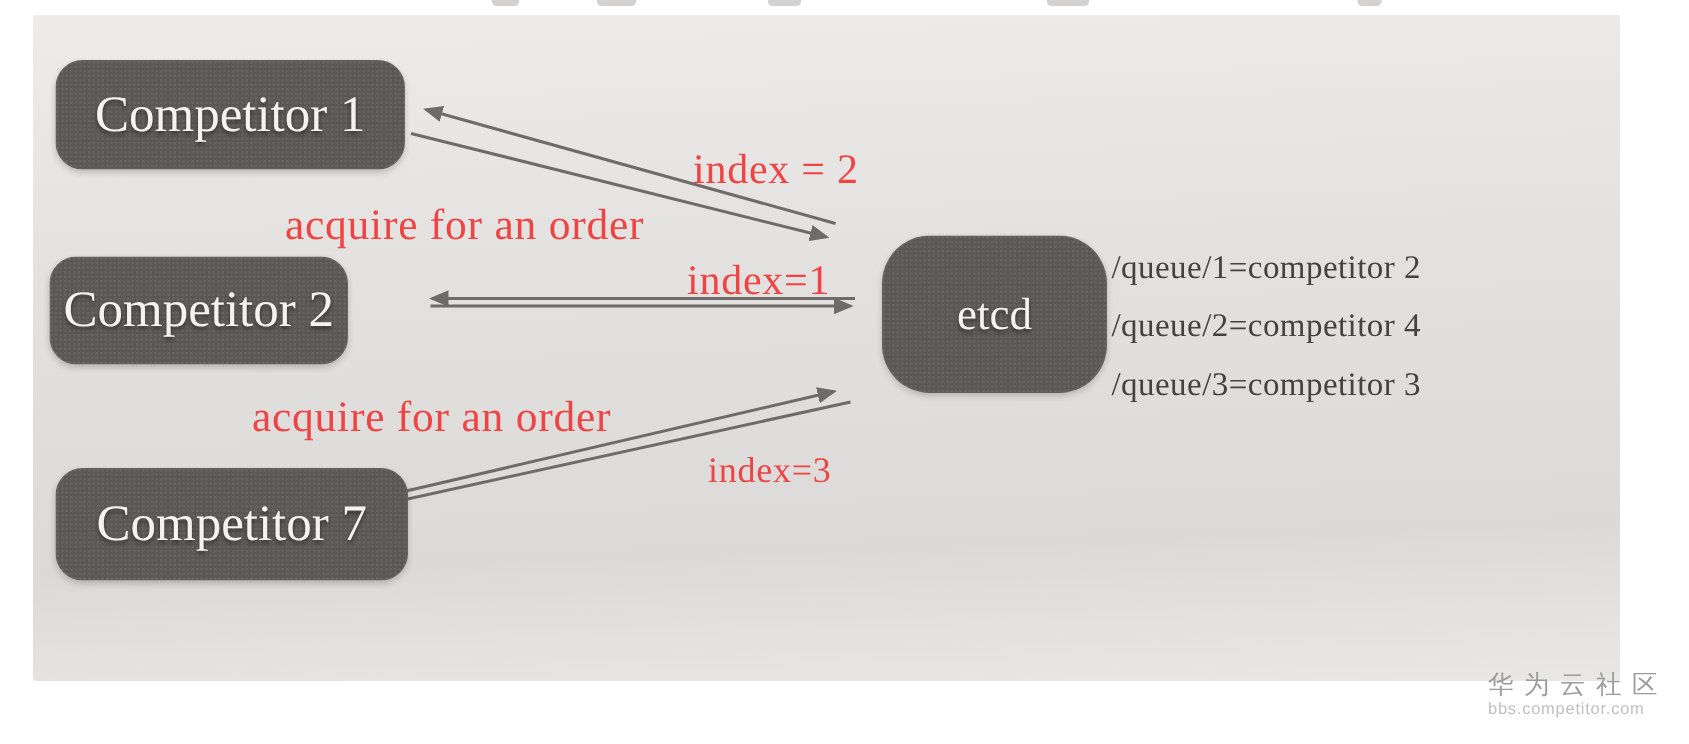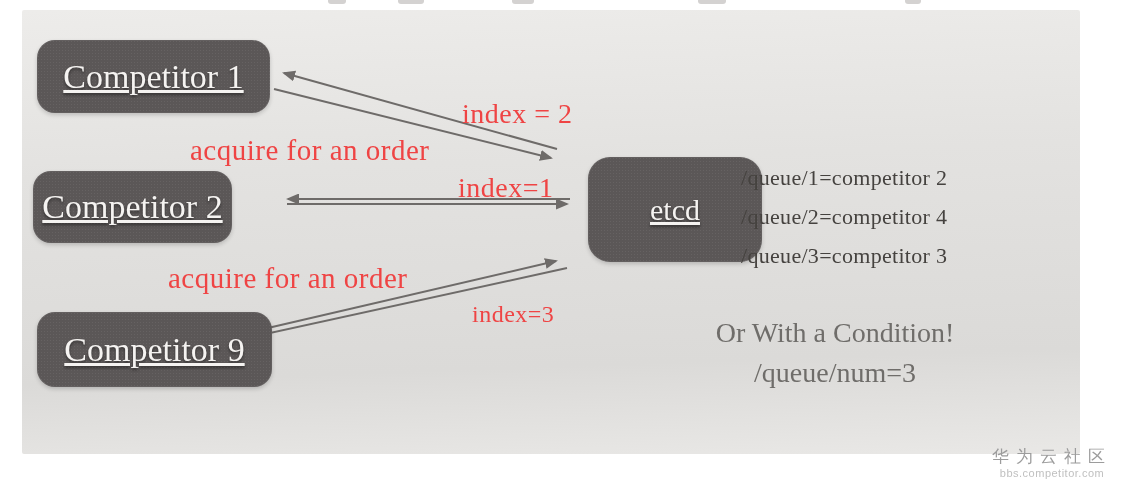--- a/index.html
+++ b/index.html
@@ -20,26 +20,25 @@
   .node {
     position: absolute; display: flex; align-items: center; justify-content: center;
     background-color: #5e5a5a;
     background-image: radial-gradient(rgba(255,255,255,0.05) 1px, rgba(0,0,0,0.035) 1px);
     background-size: 3px 3px;
     border-radius: 18px;
     color: #f5f3f1;
     text-shadow: 0 2px 3px rgba(0,0,0,0.45);
     box-shadow: 0 2px 4px rgba(0,0,0,0.18), inset 0 0 0 1px rgba(255,255,255,0.05);
     font-size: 34px;
-    text-decoration: underline;
   }
   #node-competitor1 { left: 37px; top: 40px;  width: 233px; height: 73px; }
   #node-competitor2 { left: 33px; top: 171px; width: 199px; height: 72px; }
   #node-competitor3 { left: 37px; top: 312px; width: 235px; height: 75px; }
-  #node-etcd        { left: 588px; top: 157px; width: 174px; height: 105px; font-size: 30px; border-radius: 22px; }
+  #node-etcd        { left: 588px; top: 157px; width: 150px; height: 105px; font-size: 30px; border-radius: 32px; }
   svg.arrows { position: absolute; left: 0; top: 0; width: 1126px; height: 496px; pointer-events: none; }
   .edge-label {
     position: absolute; color: #ef4444; white-space: nowrap;
     font-size: 29px; letter-spacing: 0.5px;
   }
   #label-acquire-1 { left: 190px; top: 134px; }
   #label-index-2   { left: 462px; top: 98px;  font-size: 28px; }
   #label-index-1   { left: 458px; top: 172px; font-size: 28px; }
   #label-acquire-2 { left: 168px; top: 262px; }
   #label-index-3   { left: 472px; top: 301px; font-size: 24px; }
@@ -47,21 +46,21 @@
     position: absolute; left: 741px; top: 158px;
     color: #45423f; font-size: 22px; line-height: 39px; white-space: nowrap;
     letter-spacing: 0.3px;
   }
   #condition-block {
     position: absolute; left: 660px; top: 313px; width: 350px;
     text-align: center; color: #6f6d6a; font-size: 28px; line-height: 40px;
     white-space: nowrap;
   }
   #watermark {
-    position: absolute; right: 14px; top: 447px; text-align: center;
+    position: absolute; right: 14px; top: 447px; text-align: left;
     font-family: "Liberation Sans", sans-serif;
   }
   #watermark .brand { color: #9c9c9c; font-size: 17px; letter-spacing: 7px; line-height: 20px; }
   #watermark .site  { color: #c0c0c0; font-size: 11px; letter-spacing: 0.5px; line-height: 13px; }
 </style>
 </head>
 <body>
 
 <div id="stage">
 
@@ -90,41 +89,37 @@
     <line x1="567" y1="268" x2="252" y2="337" stroke="#6e6b69" stroke-width="2" marker-end="url(#arrowhead)"></line>
   </svg>
 
   <div class="node" id="node-competitor1">
     <span>Competitor 1</span>
   </div>
   <div class="node" id="node-competitor2">
     <span>Competitor 2</span>
   </div>
   <div class="node" id="node-competitor3">
-    <span>Competitor 9</span>
+    <span>Competitor 7</span>
   </div>
   <div class="node" id="node-etcd">
     <span>etcd</span>
   </div>
 
   <div class="edge-label" id="label-acquire-1">acquire for an order</div>
   <div class="edge-label" id="label-index-2">index = 2</div>
   <div class="edge-label" id="label-index-1">index=1</div>
   <div class="edge-label" id="label-acquire-2">acquire for an order</div>
   <div class="edge-label" id="label-index-3">index=3</div>
 
   <div id="queue-list">
     <div>/queue/1=competitor 2</div>
     <div>/queue/2=competitor 4</div>
     <div>/queue/3=competitor 3</div>
   </div>
 
-  <div id="condition-block">
-    <div>Or With a Condition!</div>
-    <div>/queue/num=3</div>
-  </div>
 
   <div id="watermark">
     <div class="brand">华为云社区</div>
     <div class="site">bbs.competitor.com</div>
   </div>
 
 </div>
 
 </body></html>

